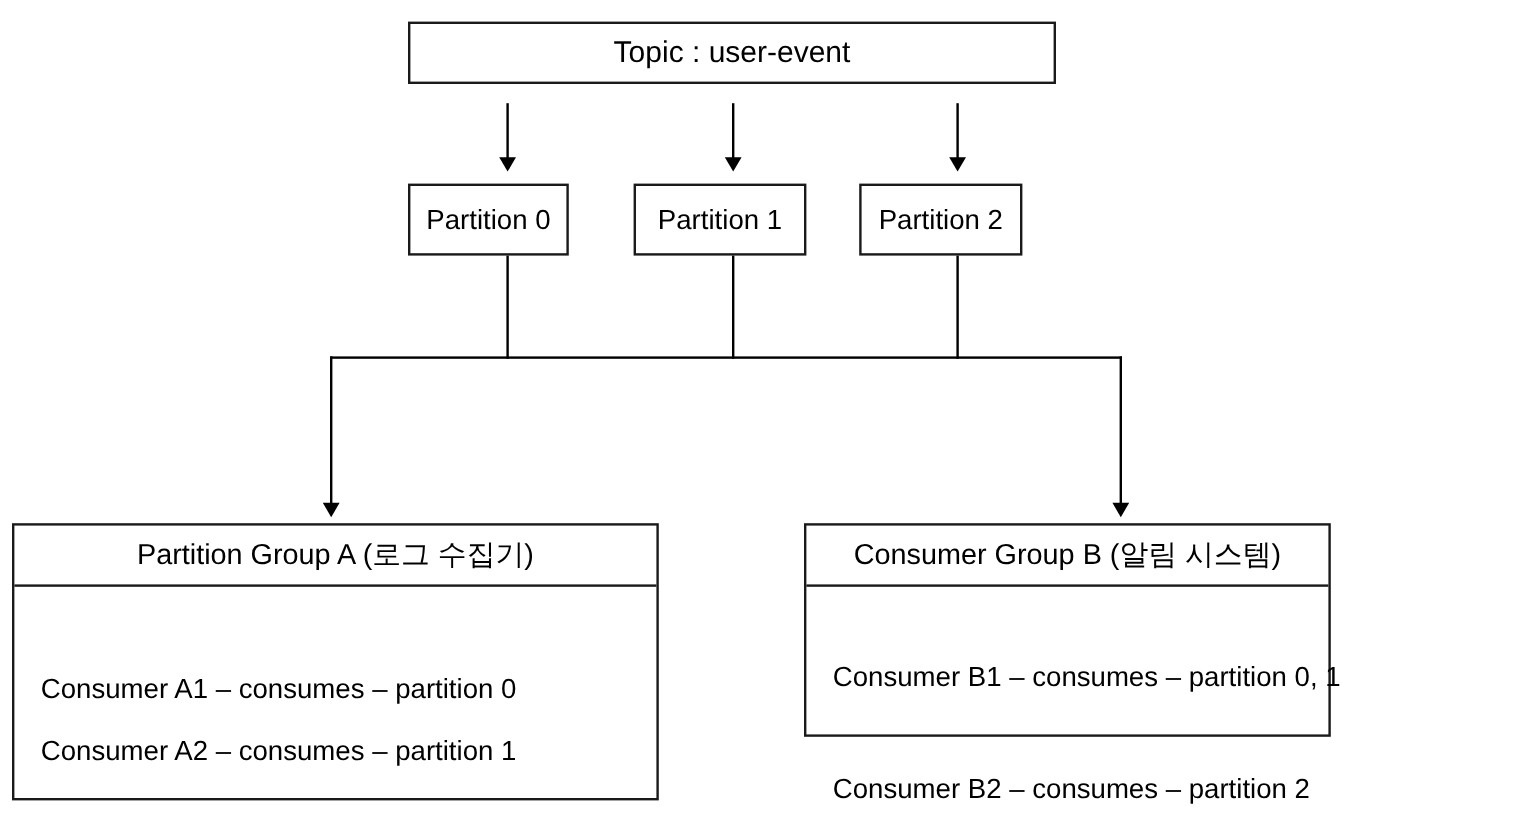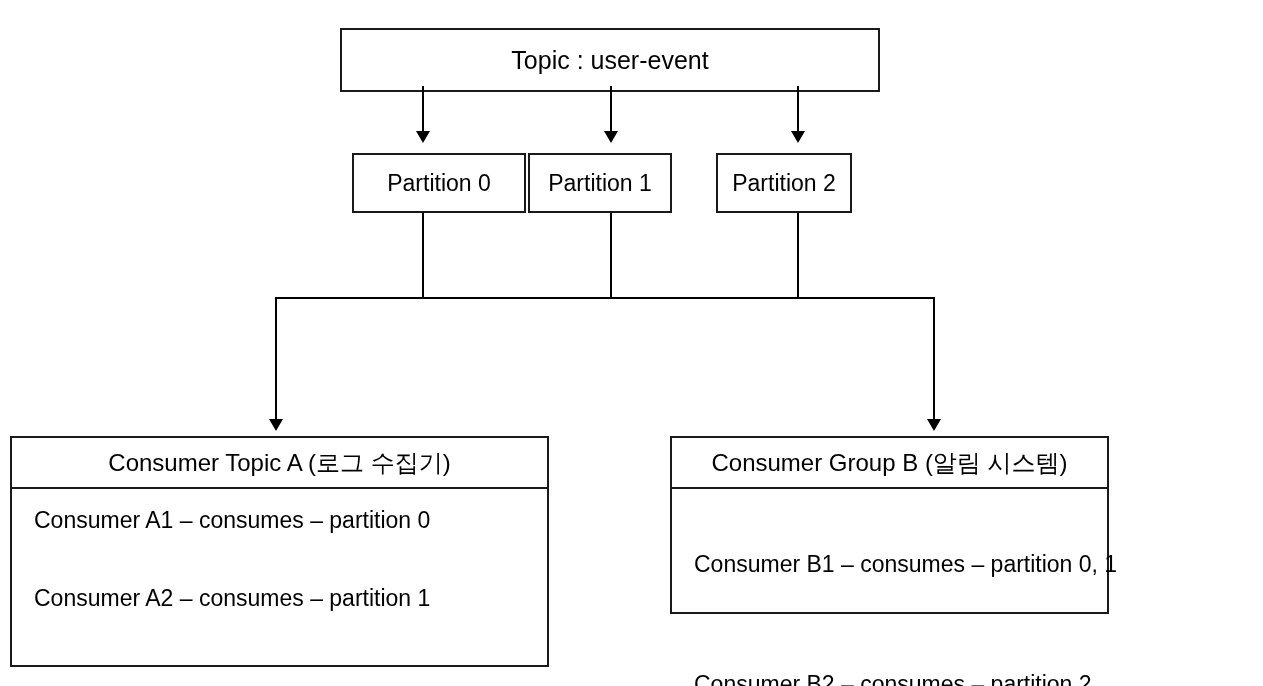--- a/index.html
+++ b/index.html
@@ -25,41 +25,41 @@
     border: 2px solid #1a1a1a;
     background: #ffffff;
     display: flex;
     align-items: center;
     justify-content: center;
   }
 
   
   #topic-box {
     left: 340px;
-    top: 28px;
+    top: 18px;
     width: 540px;
-    height: 64px;
+    height: 52px;
   }
   #topic-box .label {
     font-size: 25px;
     line-height: 1;
     white-space: nowrap;
   }
 
   
   .partition-box {
     top: 153px;
     height: 60px;
   }
   .partition-box .label {
     font-size: 23px;
     line-height: 1;
     white-space: nowrap;
   }
-  #partition-box-0 { left: 352px; width: 174px; }
+  #partition-box-0 { left: 340px; width: 134px; }
   #partition-box-1 { left: 528px; width: 144px; }
   #partition-box-2 { left: 716px; width: 136px; }
 
   
   .group-box {
     position: absolute;
     box-sizing: border-box;
     border: 2px solid #1a1a1a;
     background: #ffffff;
     display: flex;
@@ -88,23 +88,22 @@
   }
   .group-header .label {
     font-size: 24px;
     line-height: 1;
     white-space: nowrap;
   }
   .group-body {
     flex: 1 1 auto;
     display: flex;
     flex-direction: column;
-    justify-content: flex-start;
+    justify-content: flex-end;
     padding: 20px 0 0 22px;
-    gap: 27px;
   }
   .consumer-row {
     font-size: 23px;
     line-height: 1;
     white-space: nowrap;
     margin-bottom: 28px;
   }
   #group-box-b .consumer-row {
     margin-bottom: 26px;
     margin-top: 44px;
@@ -165,21 +164,21 @@
   <div class="hline" style="left:275px; top:297px; width:660px;"></div>
 
   <div class="vline" style="left:275px; top:297px; height:124px;"></div>
   <div class="arrowhead" style="left:269px; top:419px;"></div>
 
   <div class="vline" style="left:933px; top:297px; height:124px;"></div>
   <div class="arrowhead" style="left:927px; top:419px;"></div>
 
   <div class="group-box" id="group-box-a">
     <div class="group-header">
-      <span class="label">Consumer Topic A  (로그 수집기)</span>
+      <span class="label">Partition Group A  (로그 수집기)</span>
     </div>
     <div class="group-body">
       <div class="consumer-row">Consumer A1 – consumes – partition 0</div>
       <div class="consumer-row">Consumer A2 – consumes – partition 1</div>
     </div>
   </div>
 
   <div class="group-box" id="group-box-b">
     <div class="group-header">
       <span class="label">Consumer Group B (알림 시스템)</span>

